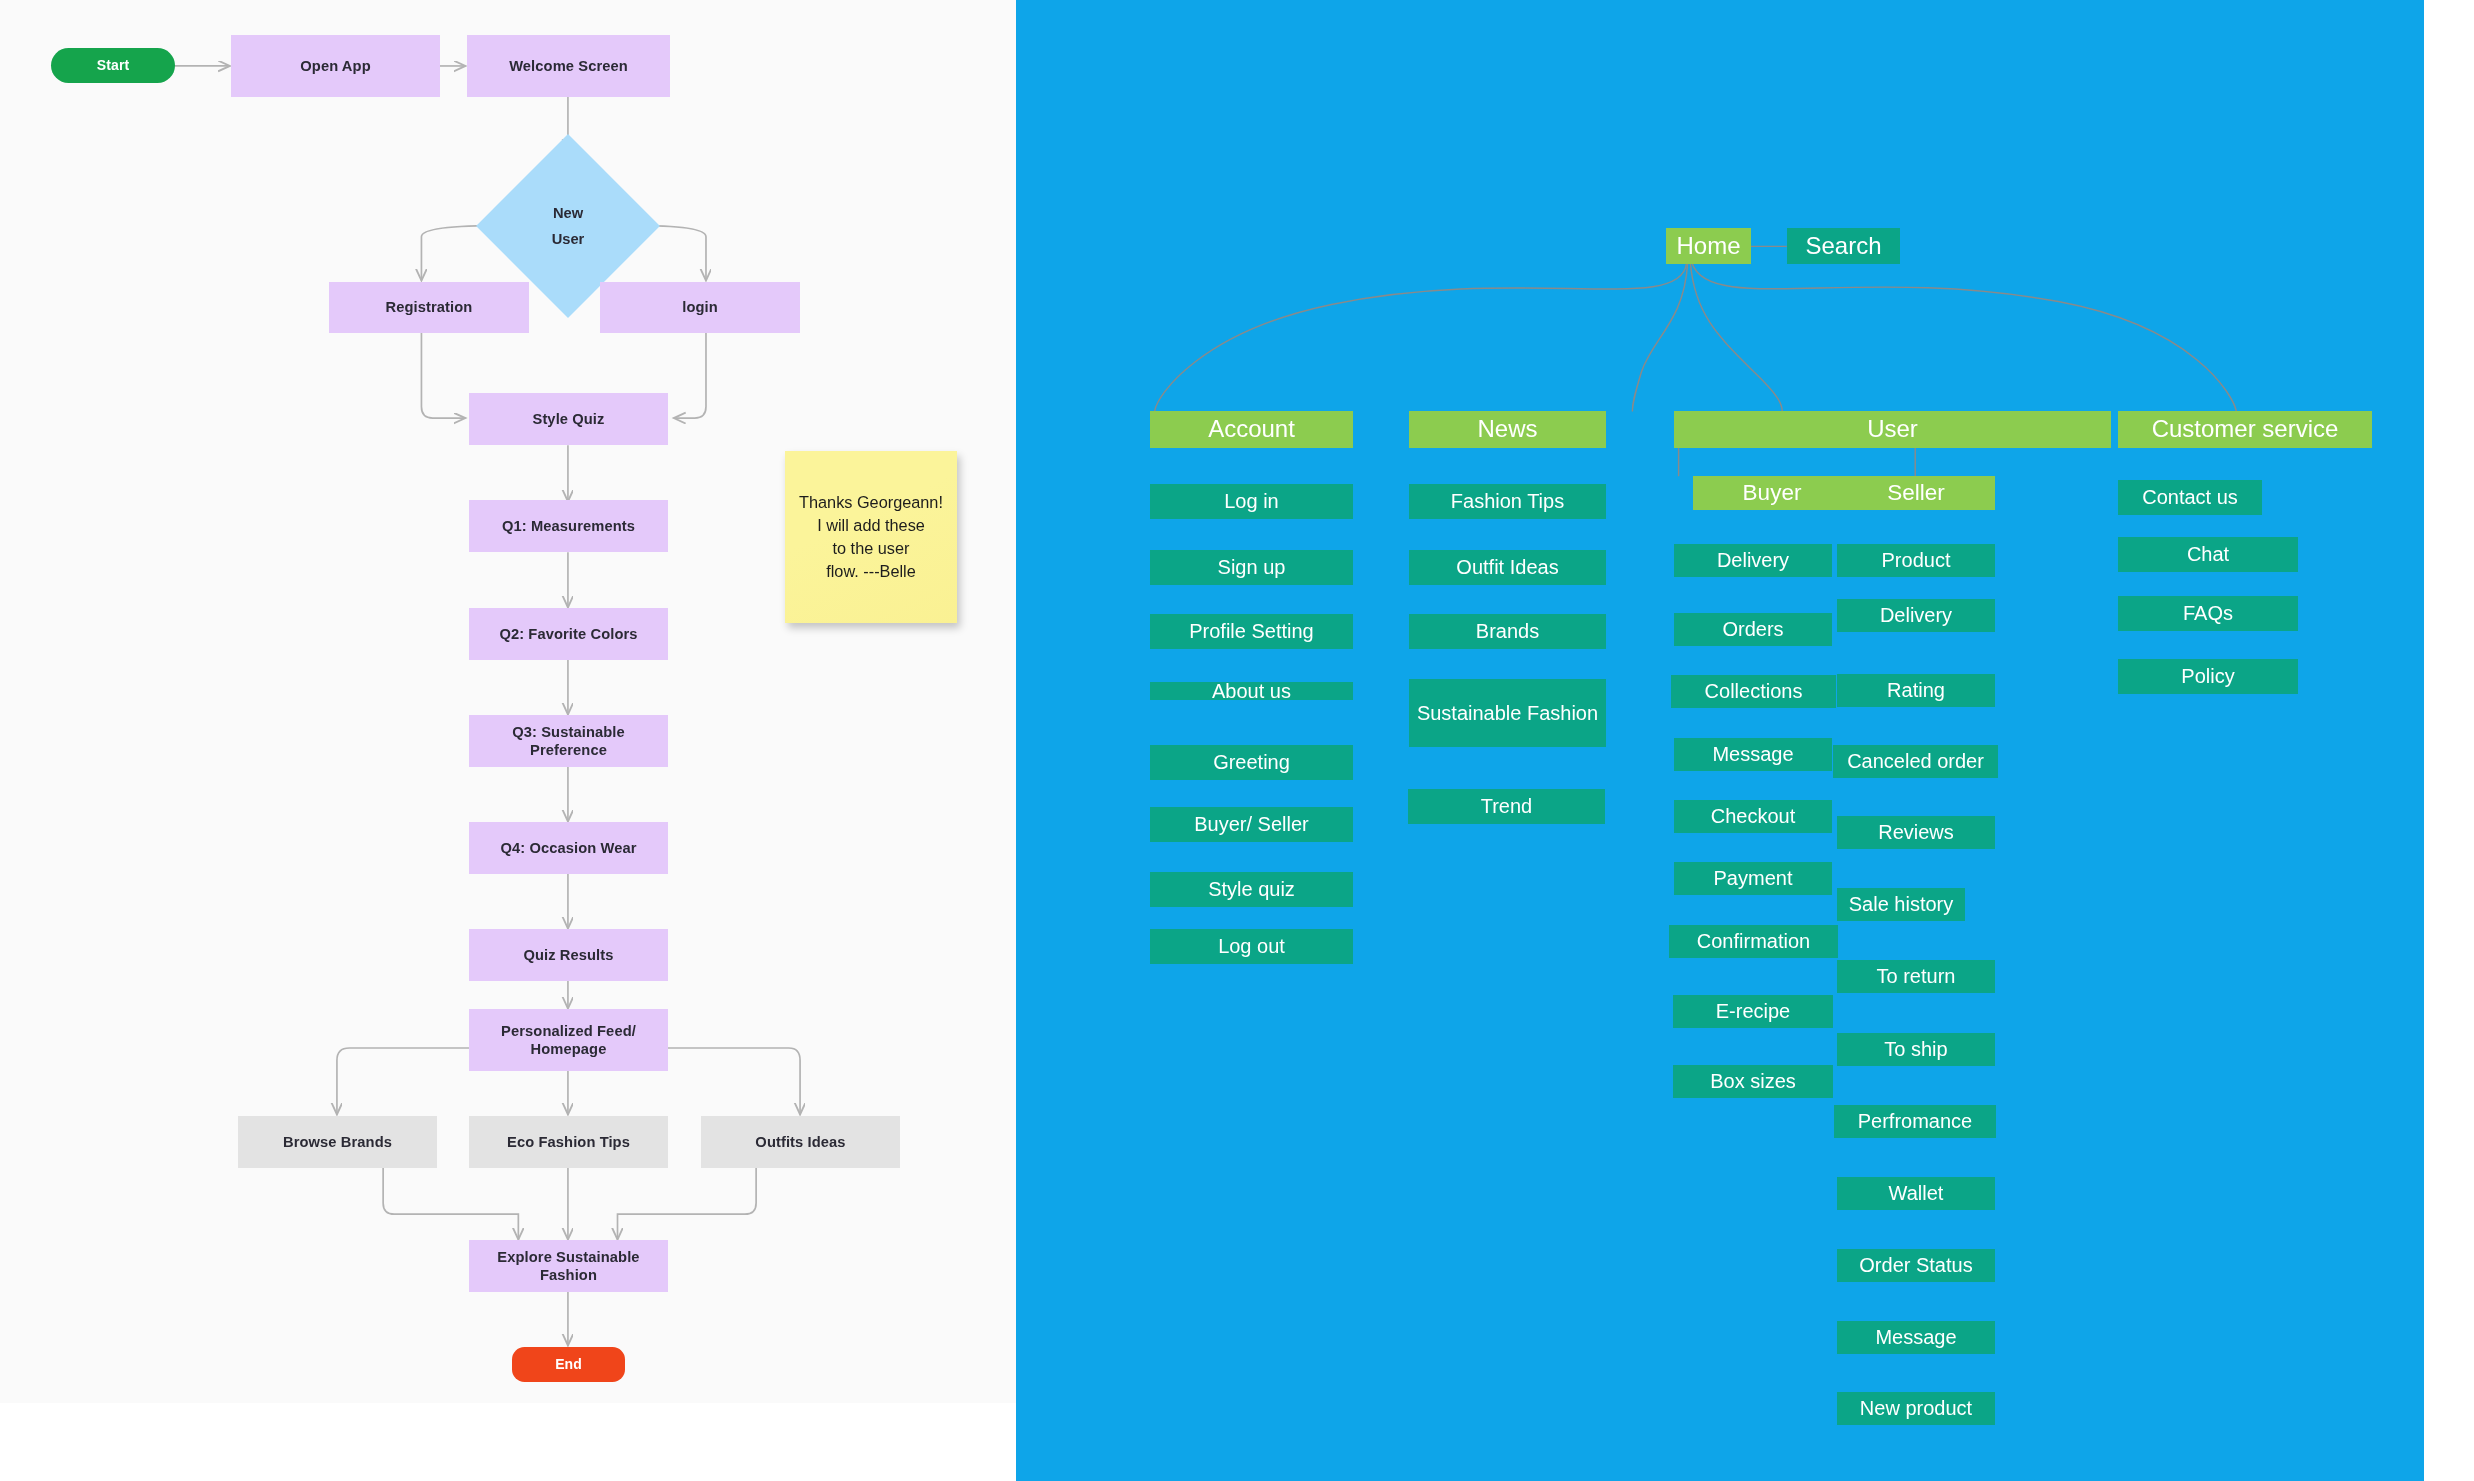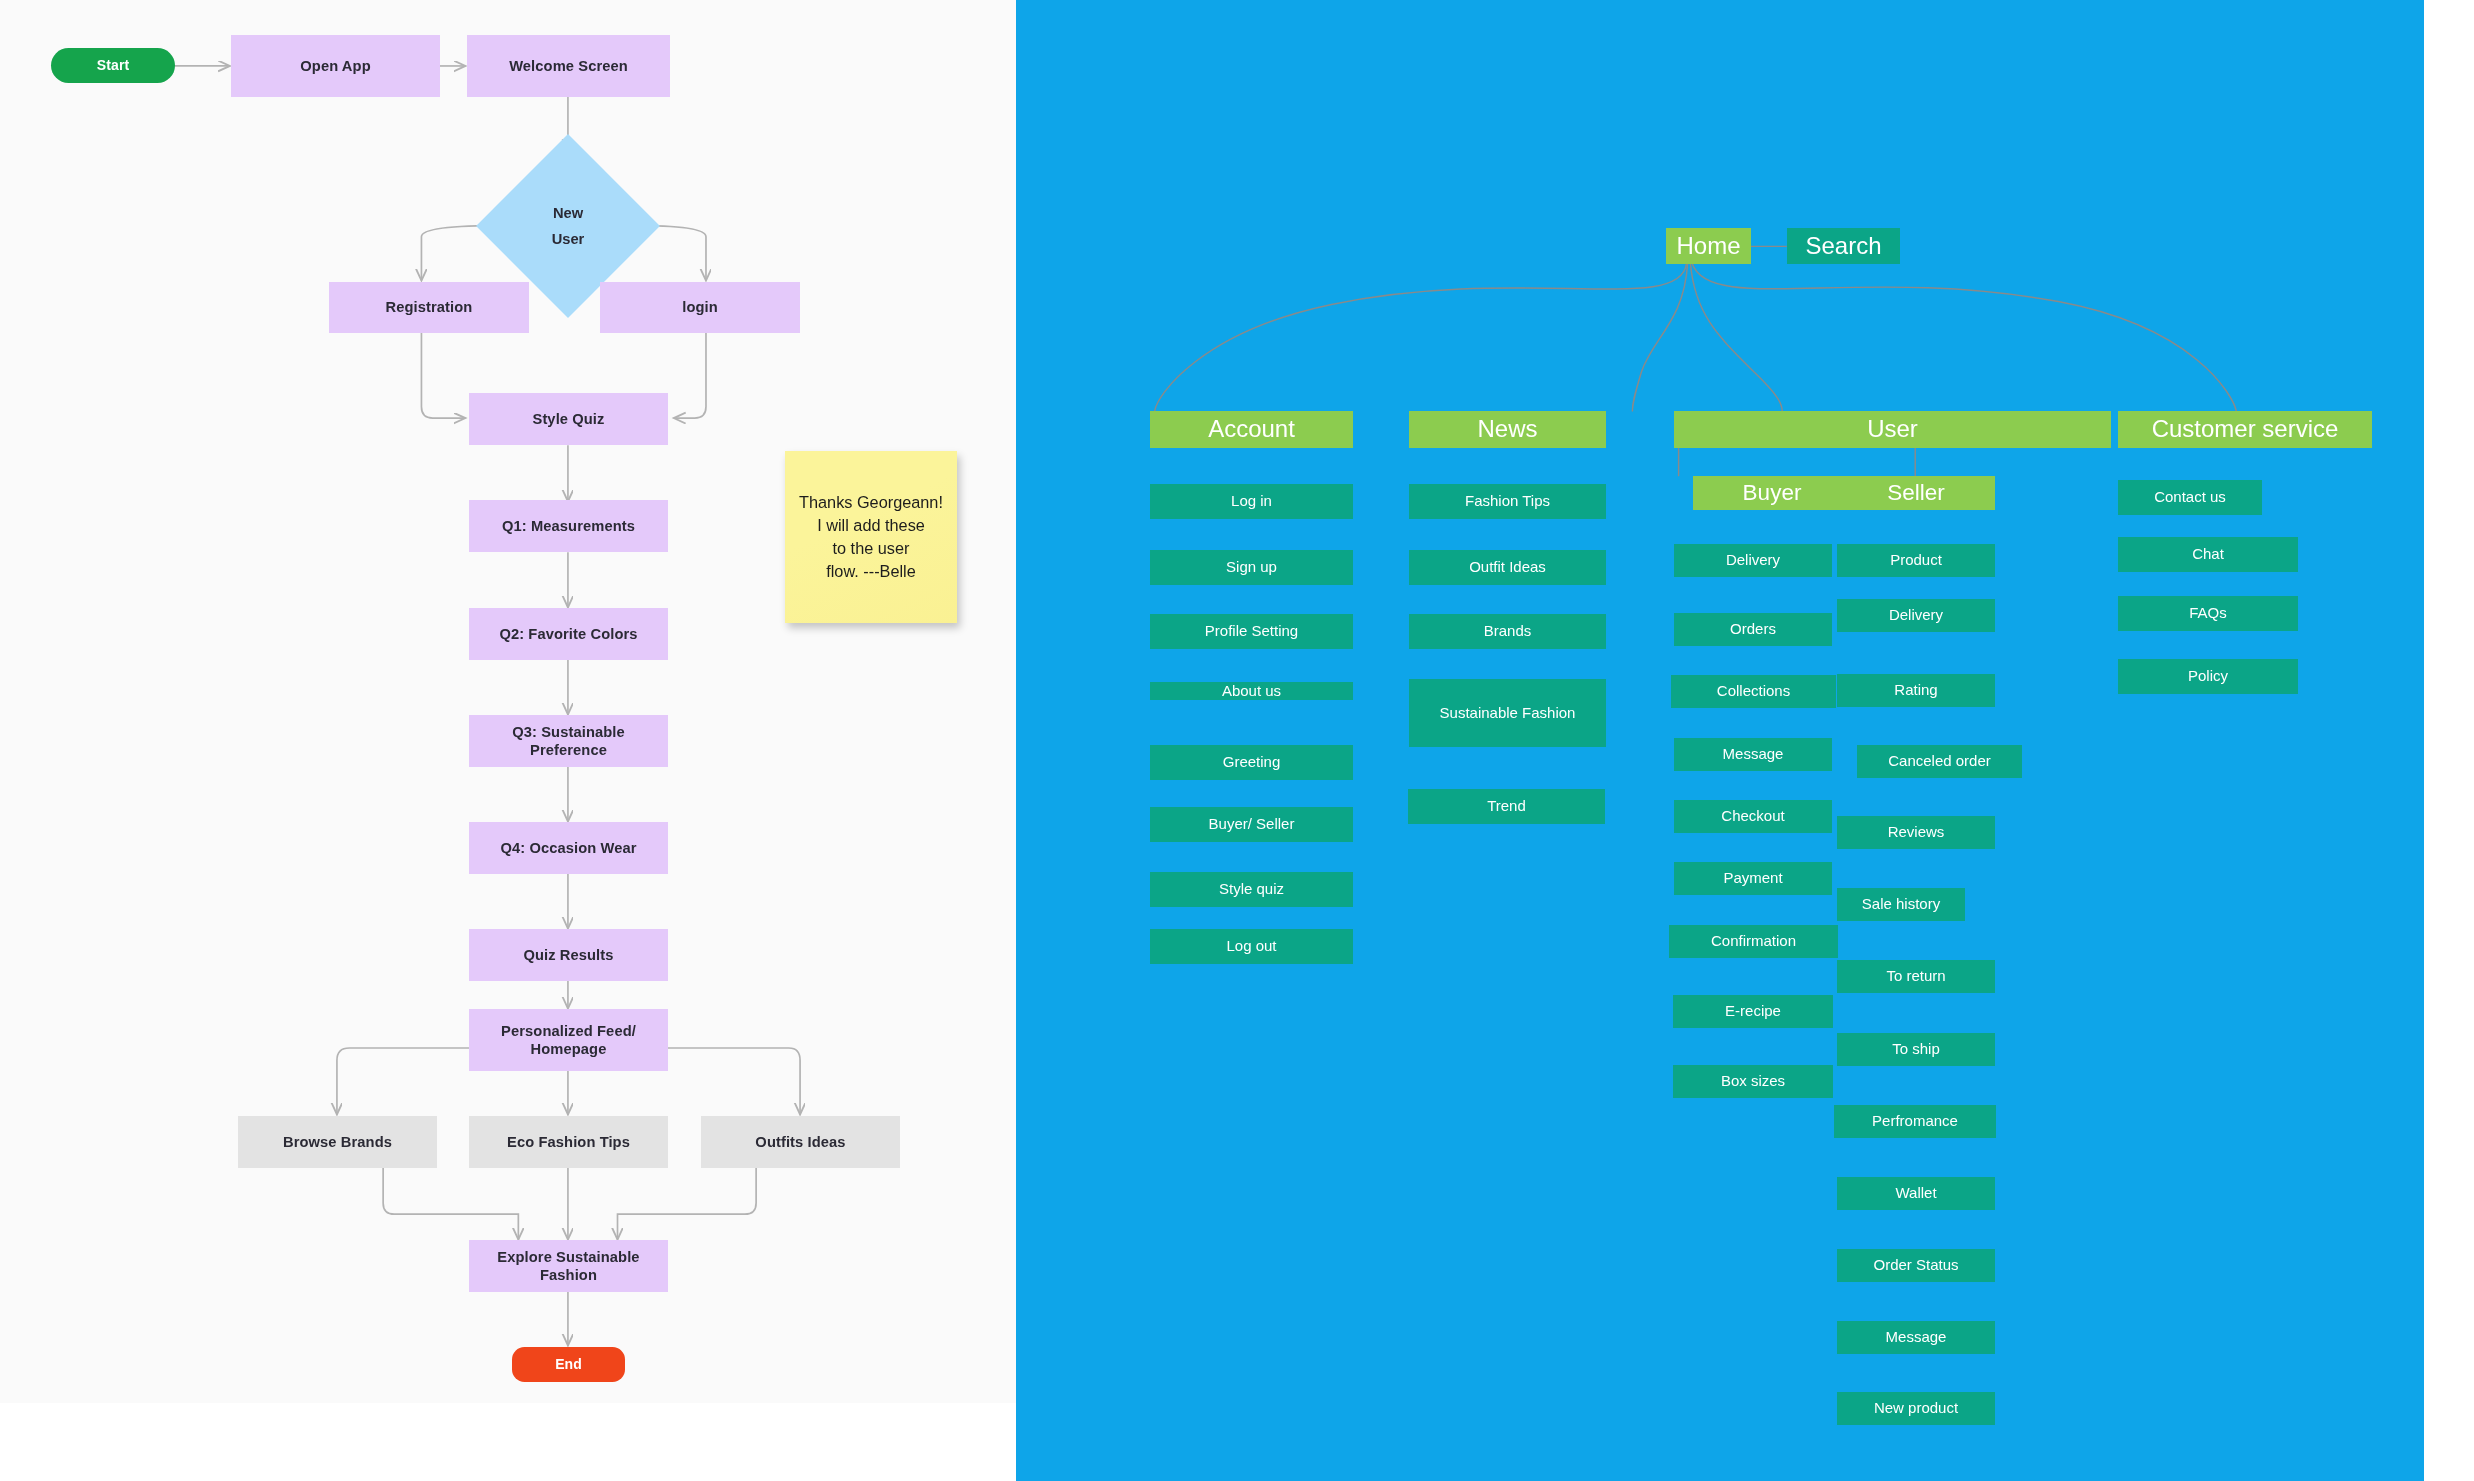--- a/index.html
+++ b/index.html
@@ -53,21 +53,21 @@
     position:absolute;box-sizing:border-box;display:flex;align-items:center;
     justify-content:center;text-align:center;color:#ffffff;
     font-family:"Liberation Sans",sans-serif;font-weight:400;line-height:1.12;
     padding:0 3.4px;
   }
   .s-green{background:#8ccc4f;}
   .s-teal{background:#0ba587;}
   .s-lvl0{font-size:24px;}
   .s-lvl1{font-size:24px;}
   .s-lvl2{font-size:22.5px;}
-  .s-leaf{font-size:15px;align-items:center;}
+  .s-leaf{font-size:20px;align-items:center;}
 </style>
 </head>
 <body>
 
 <div id="flow-canvas">
 
   <svg id="flow-svg" viewBox="0 0 1892 2490">
     <defs>
       <marker id="fa" markerWidth="10" markerHeight="10" refX="7" refY="3.2" orient="auto">
         <path d="M0,0 L7,3.2 L0,6.4" fill="none" stroke="#b3b3b3" stroke-width="1.1"></path>
@@ -317,21 +317,21 @@
   </div>
   <div class="snode s-teal s-leaf" style="left:821px;top:544px;width:158px;height:33px;">
     <span>Product</span>
   </div>
   <div class="snode s-teal s-leaf" style="left:821px;top:599px;width:158px;height:33px;">
     <span>Delivery</span>
   </div>
   <div class="snode s-teal s-leaf" style="left:821px;top:674px;width:158px;height:33px;">
     <span>Rating</span>
   </div>
-  <div class="snode s-teal s-leaf" style="left:817px;top:745px;width:165px;height:33px;margin-left:24px;">
+  <div class="snode s-teal s-leaf" style="left:817px;top:745px;width:165px;height:33px;">
     <span>Canceled order</span>
   </div>
   <div class="snode s-teal s-leaf" style="left:821px;top:816px;width:158px;height:33px;">
     <span>Reviews</span>
   </div>
   <div class="snode s-teal s-leaf" style="left:821px;top:888px;width:128px;height:33px;">
     <span>Sale history</span>
   </div>
   <div class="snode s-teal s-leaf" style="left:821px;top:960px;width:158px;height:33px;">
     <span>To return</span>

